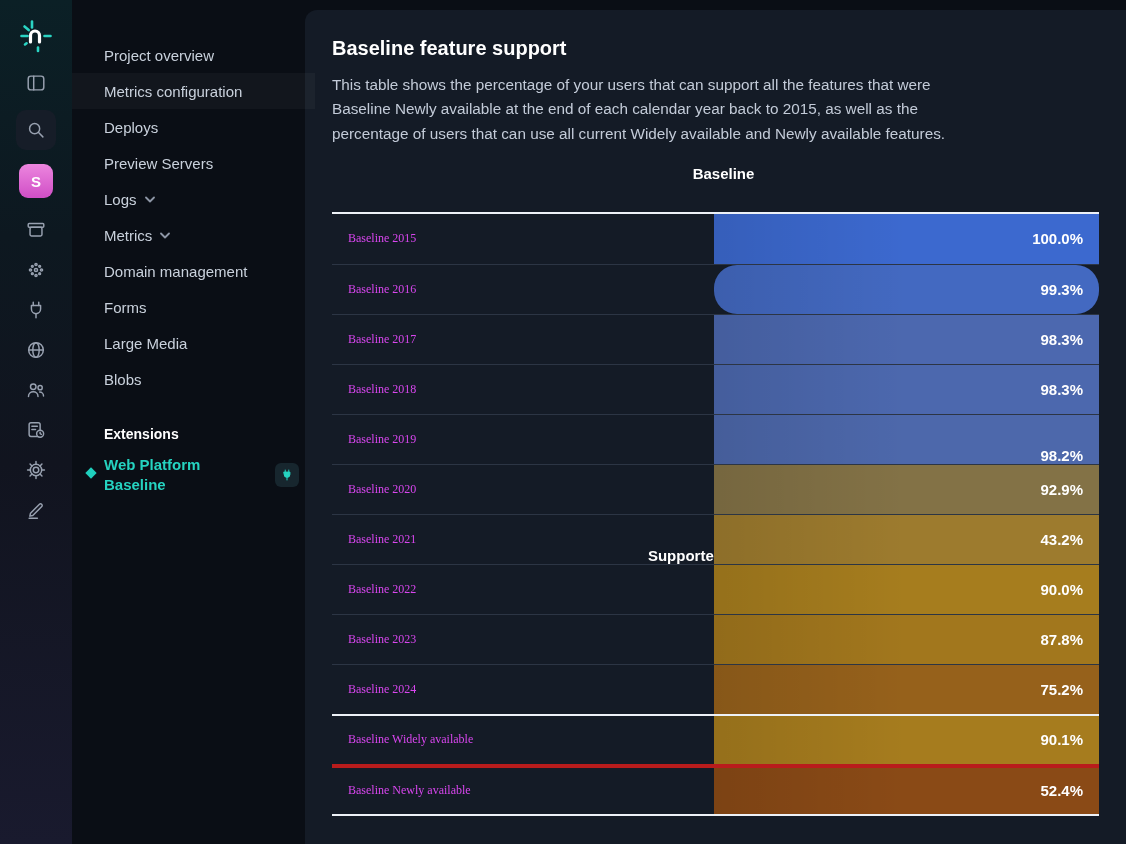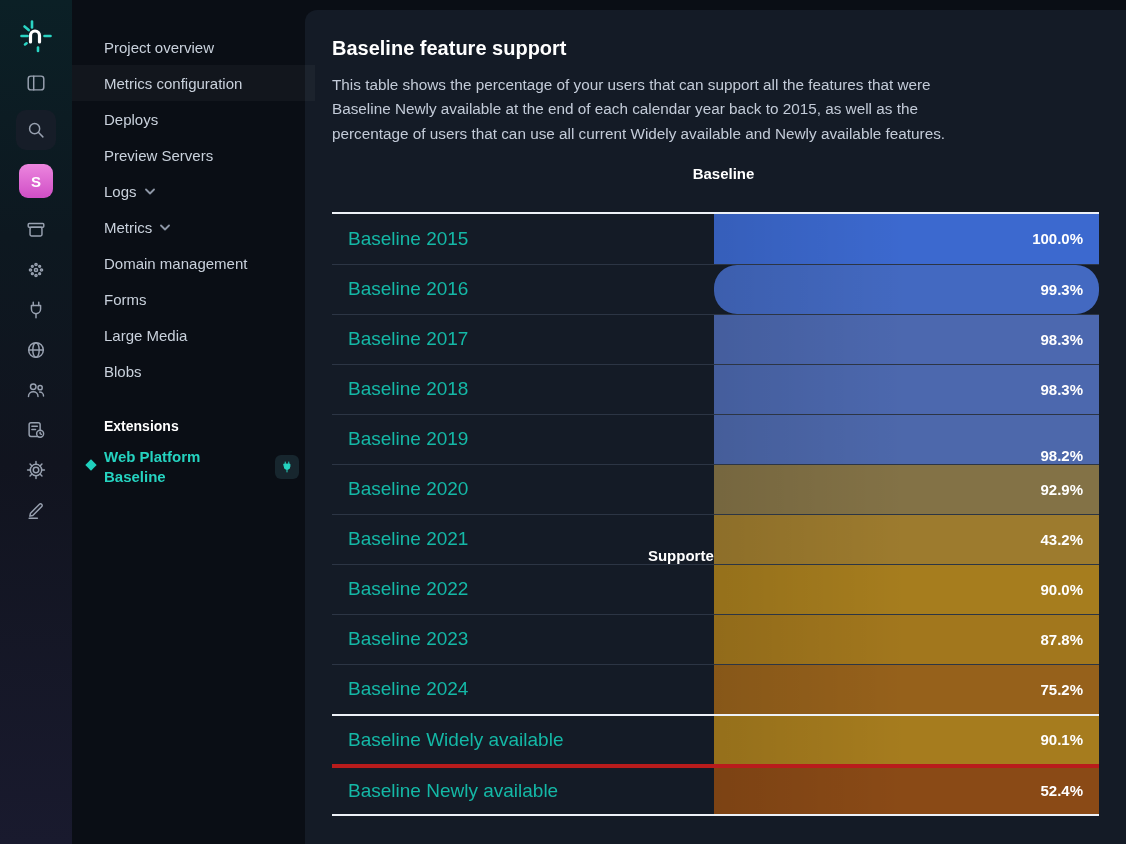--- a/index.html
+++ b/index.html
@@ -29,21 +29,21 @@
   .avatar {
     margin-top:14px; width:34px; height:34px; border-radius:9px;
     background:linear-gradient(180deg,#ec86de,#d04ec6);
     color:#fff; font-weight:700; font-size:15px;
     display:flex; align-items:center; justify-content:center; cursor:pointer;
   }
   .mt5{margin-top:5px;} .mt7{margin-top:7px;} .mt12{margin-top:12px;}
 
   
   .sidebar {
-    position:absolute; left:72px; top:8px; width:243px; height:780px;
+    position:absolute; left:72px; top:16px; width:243px; height:780px;
     padding-top:21px; z-index:2;
   }
   .side-item {
     height:36px; display:flex; align-items:center;
     padding:0 16px 0 32px; font-size:15px; color:#c9d1dc; cursor:pointer;
     white-space:nowrap;
   }
   .side-item.subtle { background:rgba(255,255,255,0.035); }
   .side-item .chev { margin-left:8px; display:flex; }
   .side-item .chev svg { stroke:#8d96a6; fill:none; stroke-width:1.8; stroke-linecap:round; stroke-linejoin:round; }
@@ -82,21 +82,21 @@
   .thead { display:flex; height:49px; align-items:center; border-bottom:2px solid #edf1f7;flex-direction:column; }
   .th-label { flex:0 0 382px; padding-left:16px; font-size:15px; font-weight:700; color:#fff; }
   .th-value { flex:1; text-align:right; padding-right:16px; font-size:15px; font-weight:700; color:#fff; }
 
   .trow { display:flex; height:50px; border-top:1px solid #2c3544; }
   .trow:first-child { border-top:none; }
   .trow.top-heavy { border-top:2px solid #edf1f7; }
   .trow.top-light { border-top:4px solid #b91c1c; }
   .row-label {
     flex:0 0 382px; display:flex; align-items:center; padding-left:16px;
-    font-size:19px; color:#14b8a6;
+    font-size:12px; color:#d946ef;font-family:Liberation Serif, serif;
   }
   .row-bar {
     flex:1; display:flex; align-items:center; justify-content:flex-end;
     padding-right:16px; color:#ffffff; font-weight:600; font-size:15px;
     background-image:linear-gradient(90deg, rgba(0,0,0,0.10), rgba(0,0,0,0) 50%);
   }
 </style>
 </head>
 <body>
 

